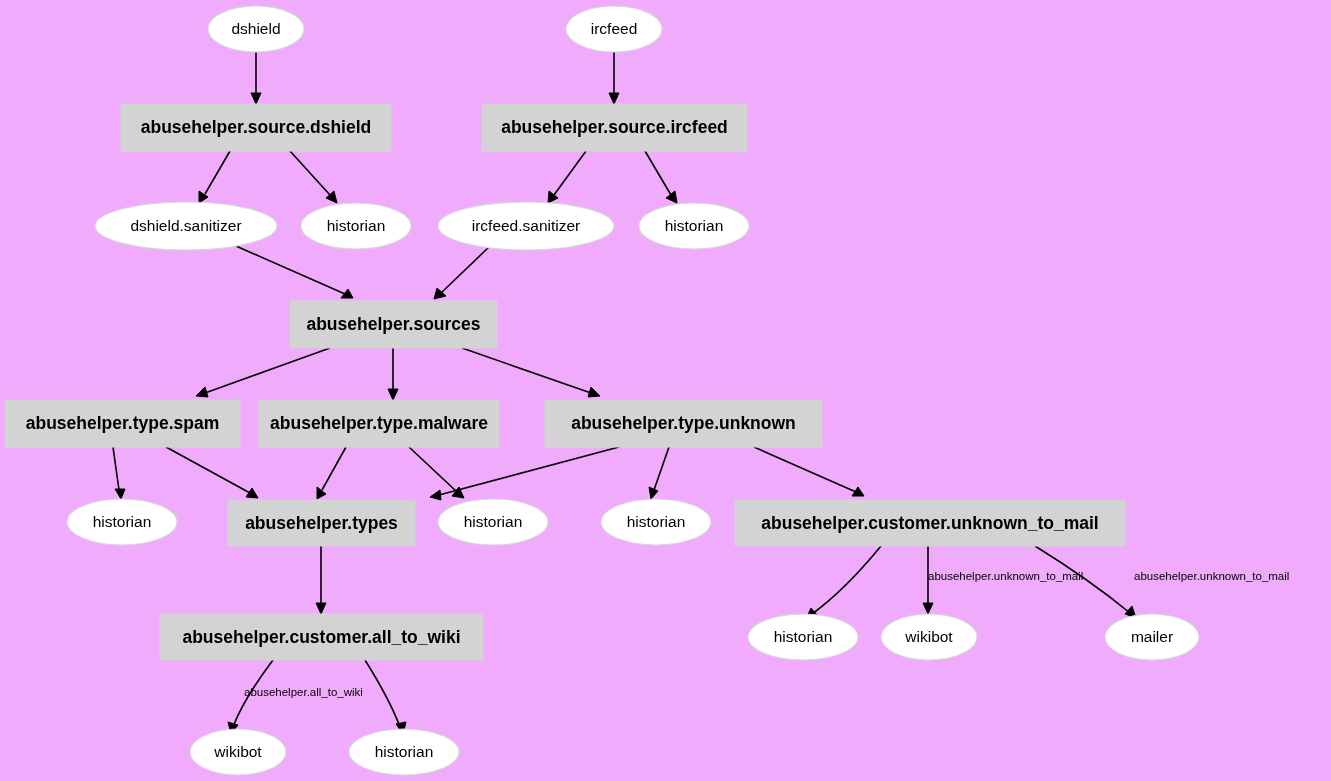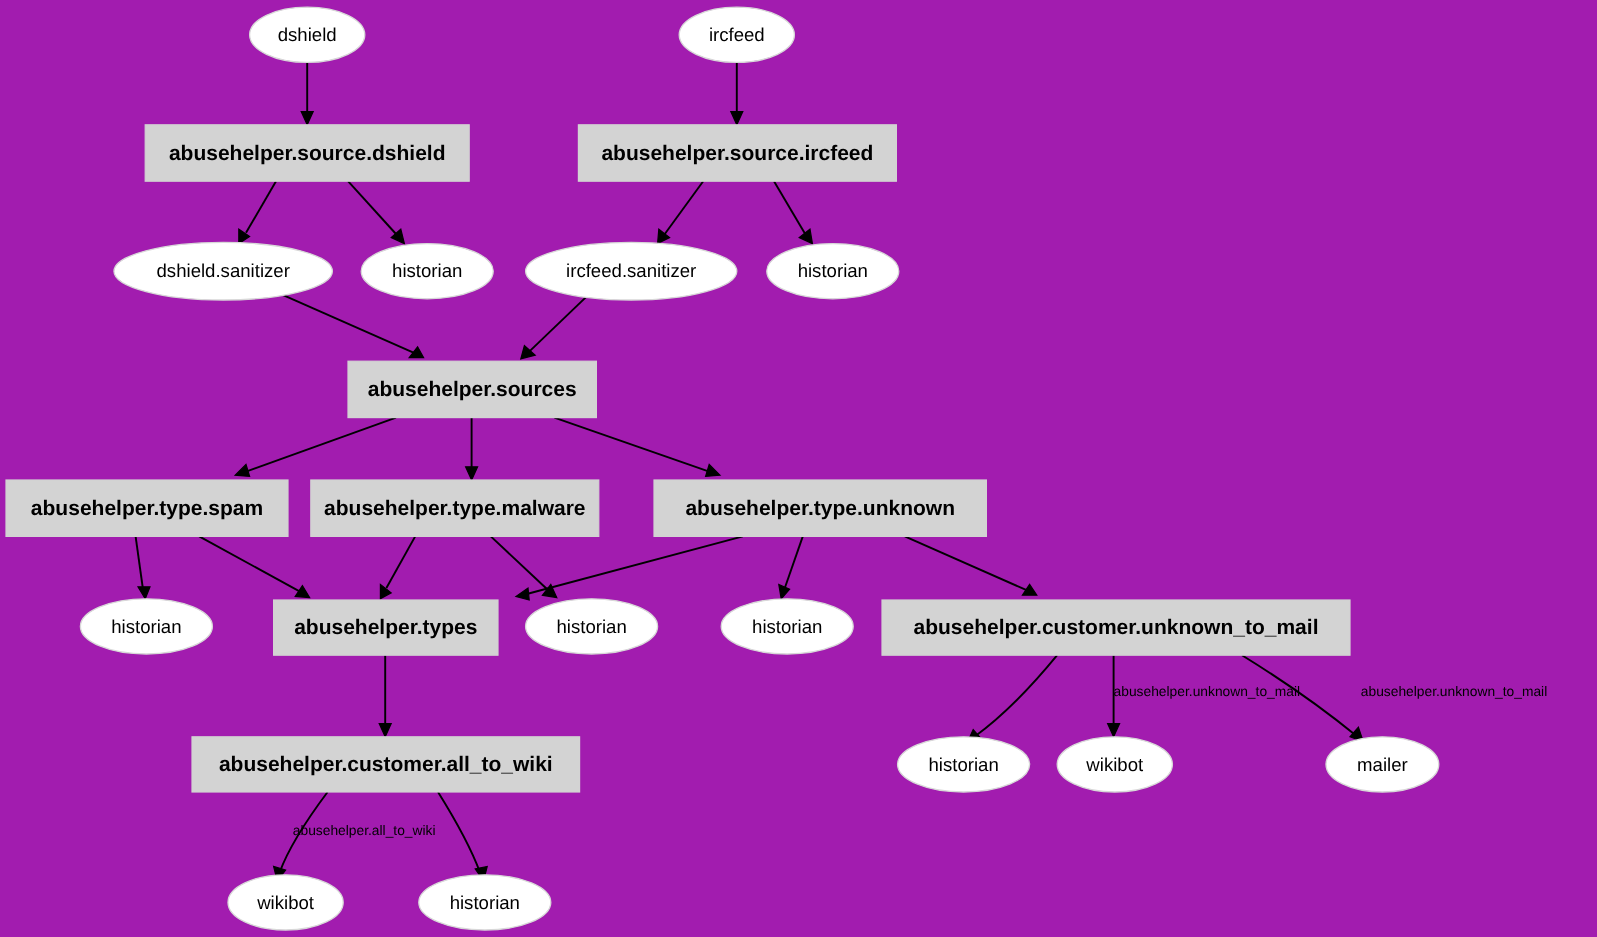--- a/index.html
+++ b/index.html
@@ -4,21 +4,21 @@
 <style>
   html, body {
     margin: 0;
     padding: 0;
     background: #ffffff;
   }
   #graph-root {
     position: relative;
     width: 1331px;
     height: 781px;
-    background: #a21caf;
+    background: #f0abfc;
     font-family: "Liberation Sans", sans-serif;
   }
   svg#graph-canvas {
     position: absolute;
     left: 0;
     top: 0;
     width: 1331px;
     height: 781px;
     display: block;
   }

